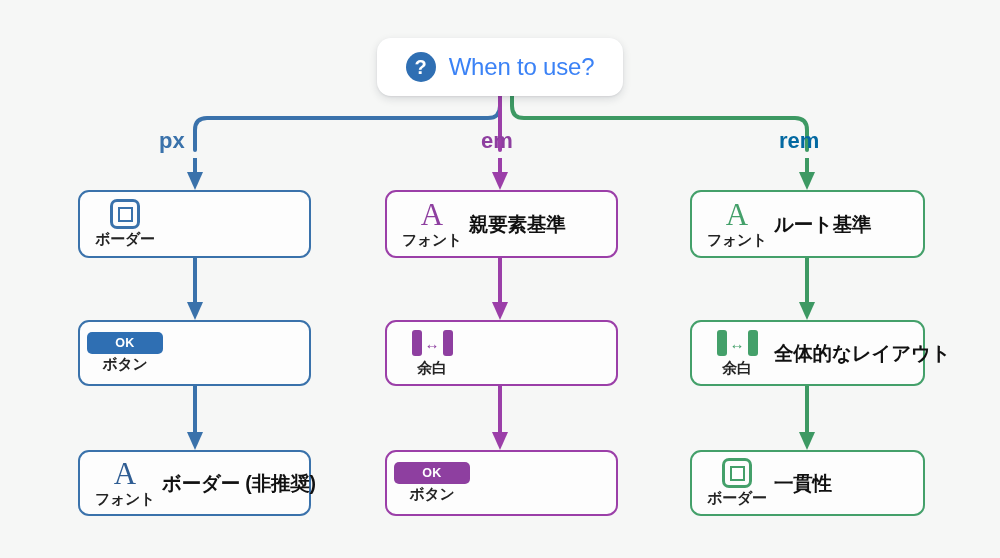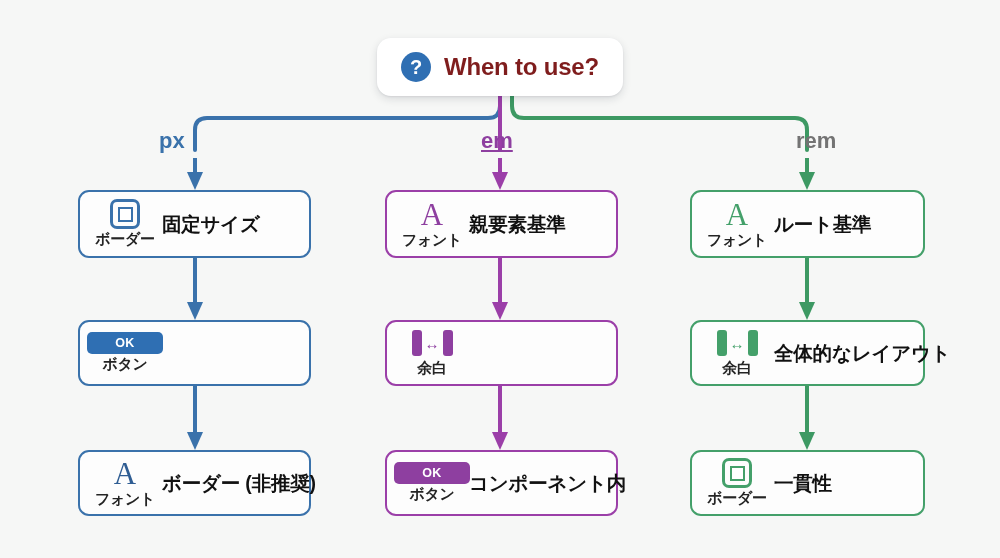--- a/index.html
+++ b/index.html
@@ -39,22 +39,22 @@
     background: #2f6fb3;
     color: #ffffff;
     font-size: 20px;
     font-weight: bold;
     line-height: 30px;
     text-align: center;
     flex: 0 0 auto;
   }
   .root-title {
     font-size: 24px;
-    font-weight: bold;
-    color: #7f1d1d;
+    font-weight: normal;
+    color: #3b82f6;
     letter-spacing: -0.2px;
     white-space: nowrap;
   }
 
   
   .connectors {
     position: absolute;
     left: 0;
     top: 0;
     width: 1000px;
@@ -65,22 +65,22 @@
 
   
   .col-label {
     position: absolute;
     font-size: 22px;
     font-weight: bold;
     z-index: 5;
     white-space: nowrap;
   }
   .col-label.px  { left: 159px; top: 128px; color: #3a72ab; }
-  .col-label.em  { left: 481px; top: 128px; color: #8e3fa0; text-decoration: underline; }
-  .col-label.rem { left: 796px; top: 128px; color: #737373; }
+  .col-label.em  { left: 481px; top: 128px; color: #8e3fa0; }
+  .col-label.rem { left: 779px; top: 128px; color: #0369a1; }
 
   
   .node {
     position: absolute;
     background: #fdfdfd;
     border-radius: 11px;
     border: 2.5px solid #3a72ab;
     display: flex;
     align-items: center;
     box-sizing: border-box;
@@ -227,21 +227,20 @@
 <div class="col-label em">em</div>
 <div class="col-label rem">rem</div>
 
 <div class="node blue" style="left:78px; top:190px; width:233px; height:68px;">
   <div class="node-badge">
     <div class="icon-border">
         <i></i>
       </div>
     <div class="badge-caption">ボーダー</div>
   </div>
-  <div class="node-label">固定サイズ</div>
 </div>
 
 <div class="node blue" style="left:78px; top:320px; width:233px; height:66px;">
   <div class="node-badge">
     <div class="icon-button">OK</div>
     <div class="badge-caption">ボタン</div>
   </div>
 </div>
 
 <div class="node blue" style="left:78px; top:450px; width:233px; height:66px;">
@@ -269,21 +268,20 @@
     </div>
     <div class="badge-caption">余白</div>
   </div>
 </div>
 
 <div class="node purple" style="left:385px; top:450px; width:233px; height:66px;">
   <div class="node-badge">
     <div class="icon-button purple">OK</div>
     <div class="badge-caption">ボタン</div>
   </div>
-  <div class="node-label">コンポーネント内</div>
 </div>
 
 <div class="node green" style="left:690px; top:190px; width:235px; height:68px;">
   <div class="node-badge">
     <div class="icon-font green">A</div>
     <div class="badge-caption">フォント</div>
   </div>
   <div class="node-label">ルート基準</div>
 </div>
 

